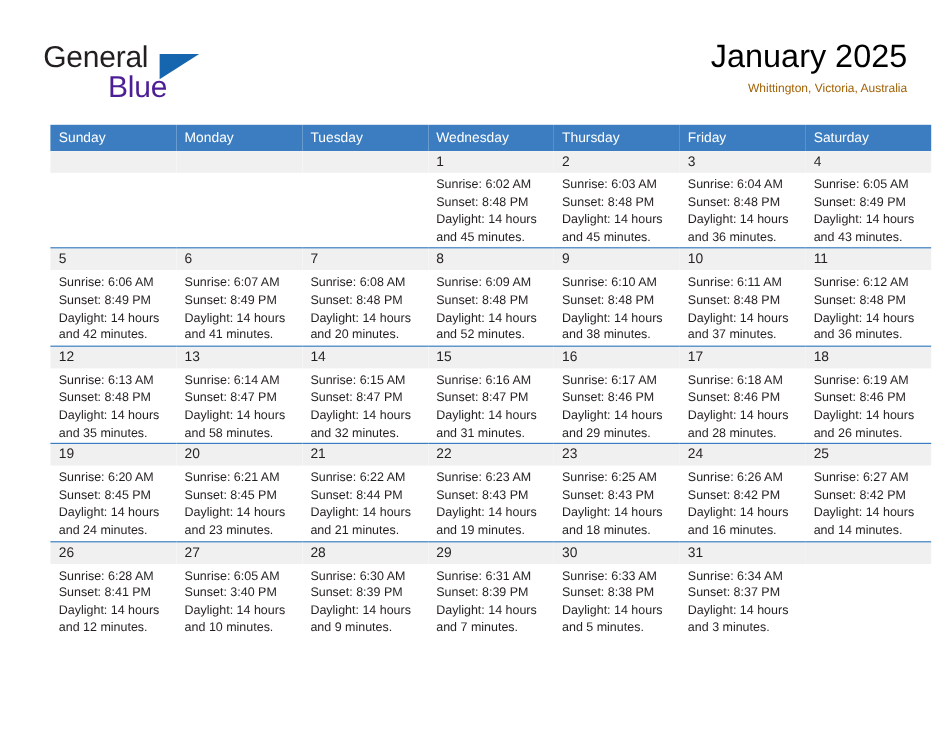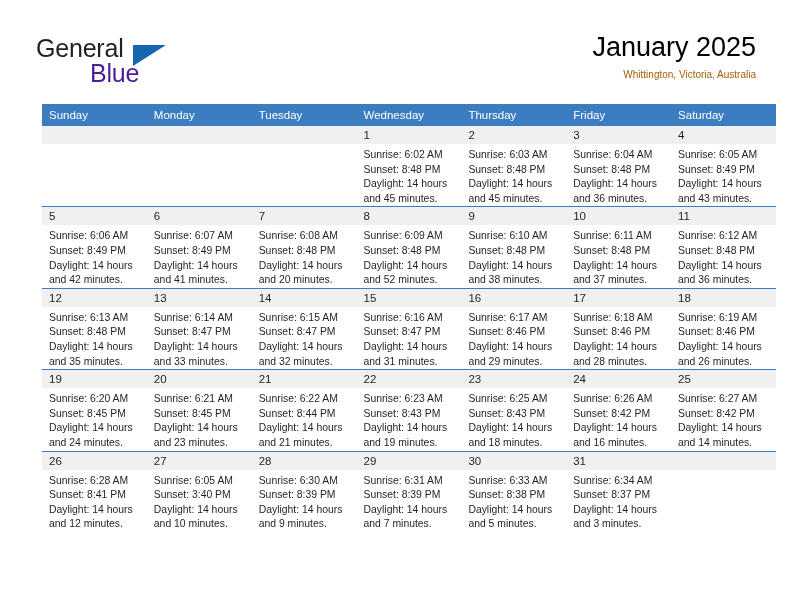--- a/index.html
+++ b/index.html
@@ -313,21 +313,21 @@
               <div class="cell-line">Daylight: 14 hours</div>
               <div class="cell-line">and 35 minutes.</div>
             </div>
           </td>
           <td>
             <span class="daynum">13</span>
             <div class="cell-body">
               <div class="cell-line">Sunrise: 6:14 AM</div>
               <div class="cell-line">Sunset: 8:47 PM</div>
               <div class="cell-line">Daylight: 14 hours</div>
-              <div class="cell-line">and 33 minutes.</div>
+              <div class="cell-line">and 58 minutes.</div>
             </div>
           </td>
           <td>
             <span class="daynum">14</span>
             <div class="cell-body">
               <div class="cell-line">Sunrise: 6:15 AM</div>
               <div class="cell-line">Sunset: 8:47 PM</div>
               <div class="cell-line">Daylight: 14 hours</div>
               <div class="cell-line">and 32 minutes.</div>
             </div>

